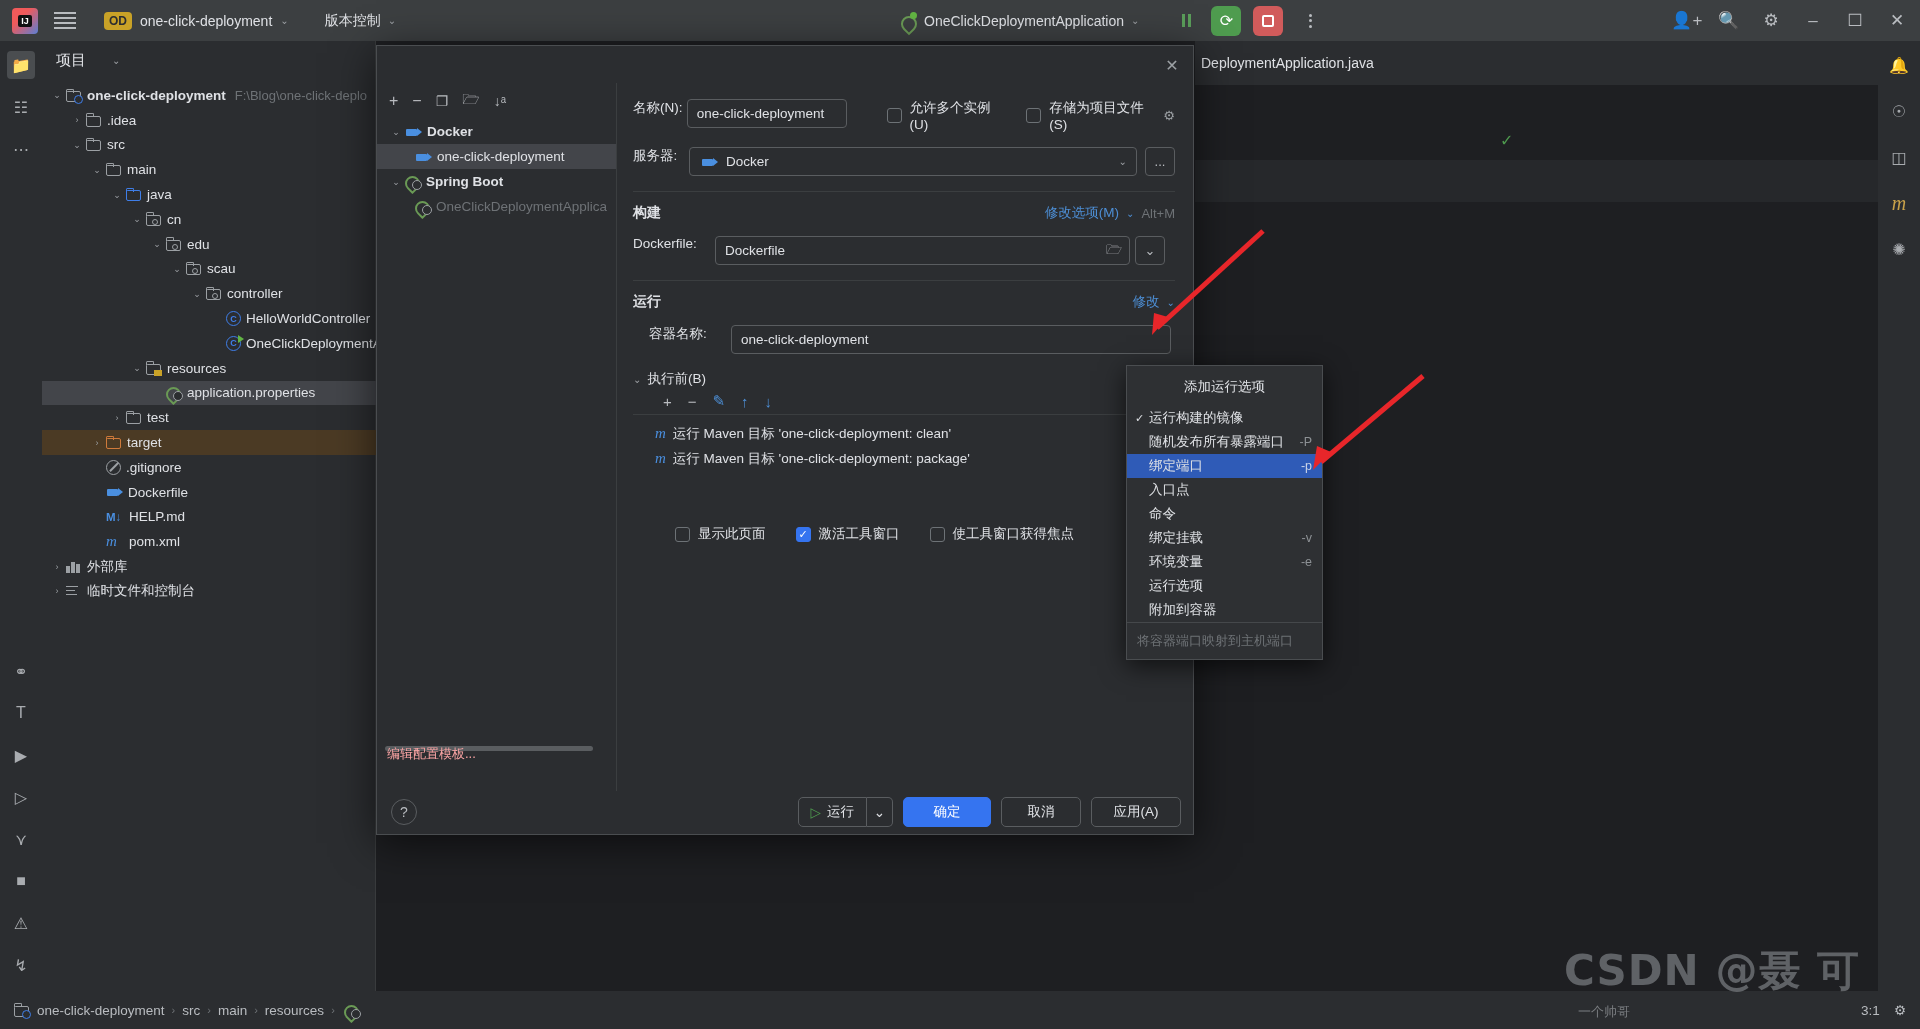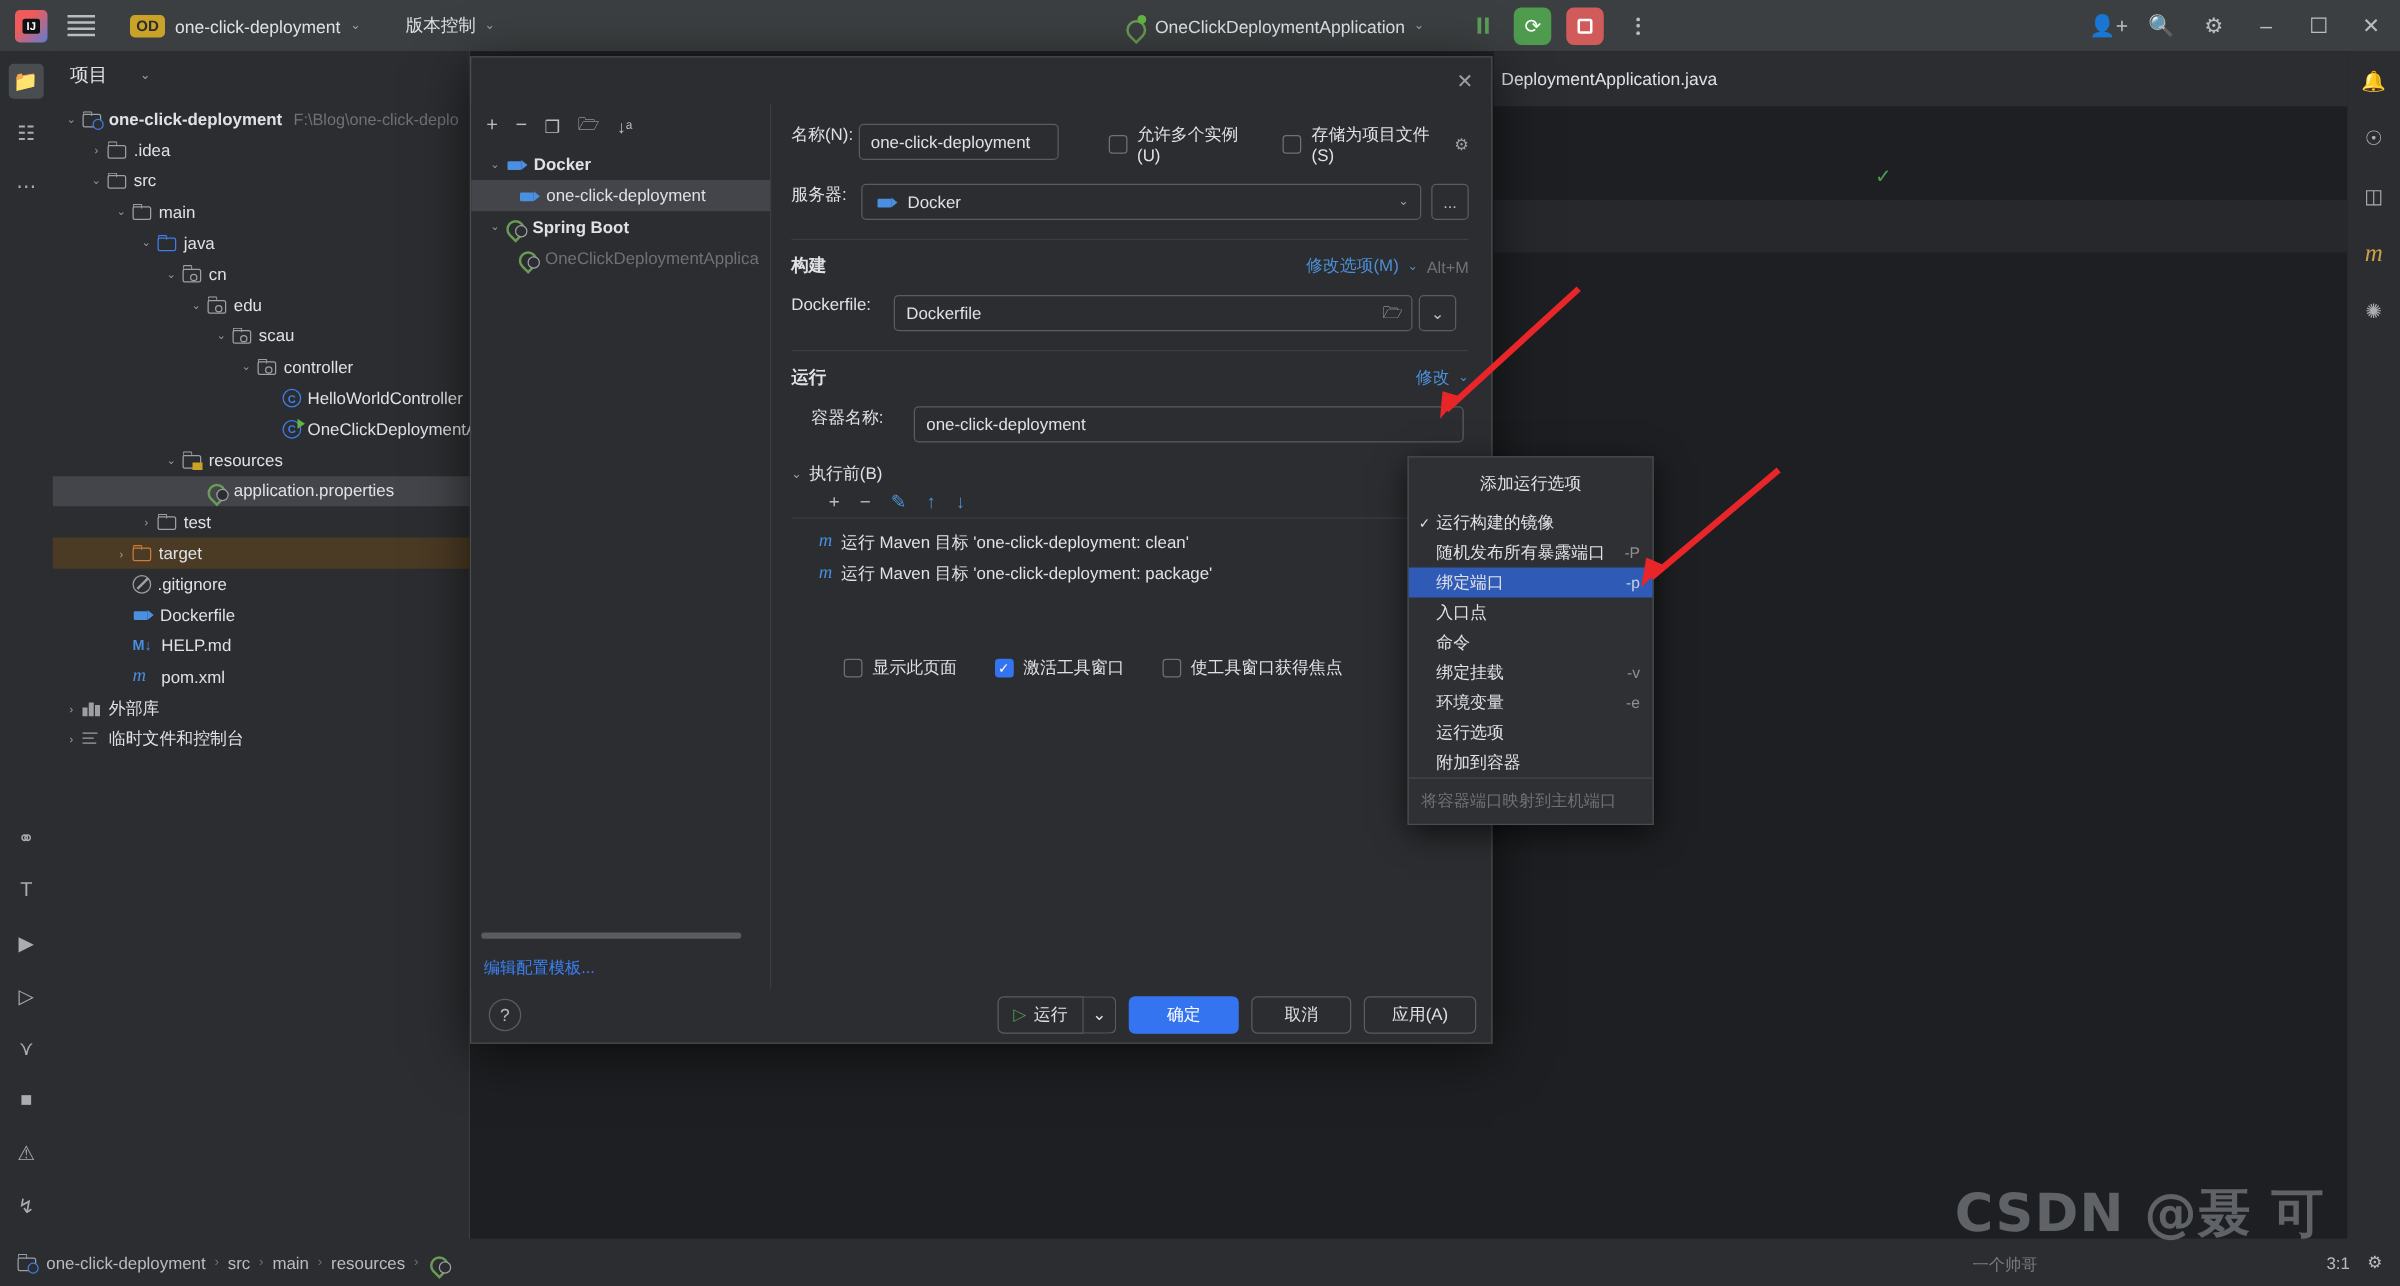--- a/index.html
+++ b/index.html
@@ -108,21 +108,21 @@
     color:#9ca0a4;font-size:16px;cursor:pointer;}
   #dlg-body{position:absolute;left:0;top:37px;width:818px;height:708px;display:flex;}
   
   #cfg-left{width:243px;border-right:1px solid #3b3e40;position:relative;background:#2b2d30;}
   #cfg-toolbar{height:36px;display:flex;align-items:center;gap:14px;padding-left:12px;color:#b9bcc0;font-size:16px;}
   #cfg-toolbar div{cursor:pointer;}
   .cfgnode{height:25px;display:flex;align-items:center;padding-left:8px;white-space:nowrap;cursor:pointer;}
   .cfgnode.sel{background:#43454a;}
   .cfgnode .lbl{margin-left:5px;}
   #cfg-hsb{position:absolute;left:8px;bottom:40px;width:208px;height:5px;background:#5a5d60;border-radius:3px;cursor:pointer;}
-  #cfg-edittpl{position:absolute;left:10px;bottom:8px;color:#3b82f6;font-size:13px;cursor:pointer;}
+  #cfg-edittpl{position:absolute;left:10px;bottom:28px;color:#fca5a5;font-size:13px;cursor:pointer;}
   
   #cfg-right{flex:1;position:relative;padding:16px 20px 0 16px;}
   .frow{display:flex;margin-bottom:15px;}
   .flabel{color:#dfe1e5;font-size:13.5px;}
   .tfield{background:#2b2d30;border:1px solid #5a5d60;border-radius:4px;height:29px;
     display:flex;align-items:center;padding:0 9px;color:#dfe1e5;font-size:13.5px;cursor:text;}
   .cbox{width:15px;height:15px;border:1px solid #6d7276;border-radius:3px;background:#2b2d30;flex:0 0 15px;cursor:pointer;
     display:flex;align-items:center;justify-content:center;}
   .cbox.on{background:#3574f0;border-color:#3574f0;color:#fff;font-size:11px;}
   .sep{height:1px;background:#3b3e40;margin:4px 0 12px 0;}

